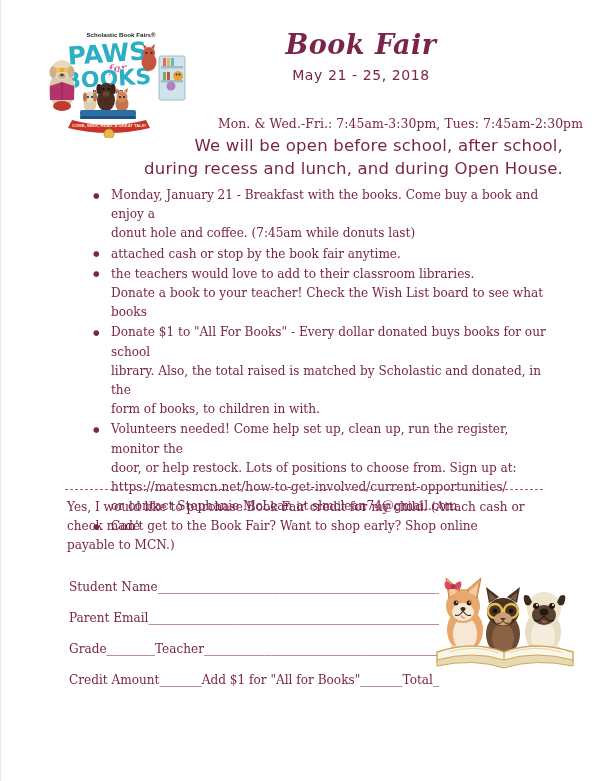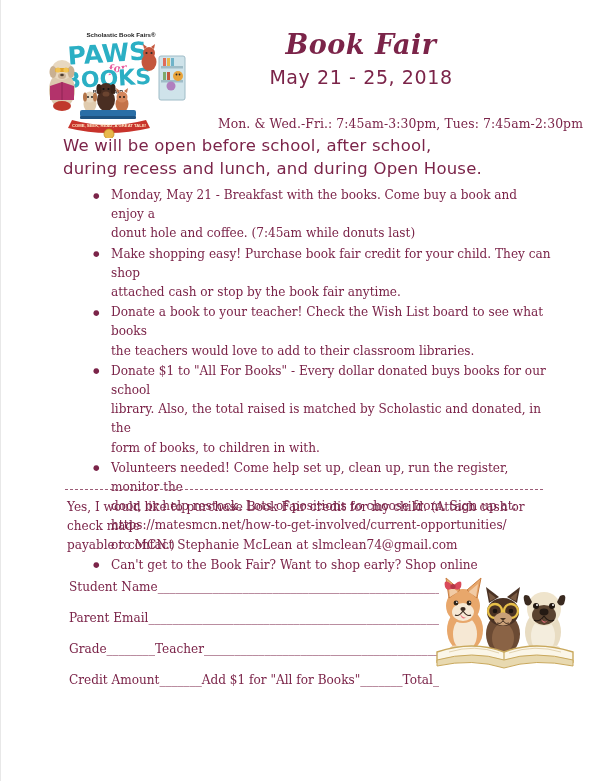--- a/index.html
+++ b/index.html
@@ -43,21 +43,21 @@
     font-family: "DejaVu Serif", serif;
     font-style: italic;
     font-weight: bold;
     font-size: 27px;
     letter-spacing: 0.5px;
     line-height: 1.1;
     margin: 0;
   }
   .dates {
     font-family: "DejaVu Sans", sans-serif;
-    font-size: 19px;
+    font-size: 14px;
     letter-spacing: 0.6px;
     margin-top: 7px;
     line-height: 1.15;
     text-align: center;
   }
   .hours {
     position: absolute;
     left: 112px;
     top: 116px;
     width: 470px;
@@ -65,21 +65,21 @@
     color: #7B2449;
     font-family: "DejaVu Serif", serif;
     font-size: 12.4px;
     letter-spacing: 0.1px;
   }
   .openline {
     position: absolute;
     left: 62px;
     top: 134px;
     width: 500px;
-    text-align: left;
+    text-align: right;
     color: #7B2449;
     font-family: "DejaVu Sans", sans-serif;
     font-size: 16.5px;
     letter-spacing: 0.2px;
     line-height: 1.4;
   }
 
   
   .bullets {
     position: absolute;
@@ -258,30 +258,29 @@
 
   <div class="hours">Mon. &amp; Wed.-Fri.: 7:45am-3:30pm, Tues: 7:45am-2:30pm</div>
 
   <div class="openline">
     <div>We will be open before school, after school,</div>
     <div>during recess and lunch, and during Open House.</div>
   </div>
 
   <ul class="bullets" id="bullet-list">
       <li>
-        <span class="sub">Monday, May 21 - Breakfast with the books.  Come buy a book and enjoy a</span>
+        <span class="sub">Monday, January 21 - Breakfast with the books.  Come buy a book and enjoy a</span>
         <span class="sub">donut hole and coffee. (7:45am while donuts last)</span>
       </li>
       <li>
-        <span class="sub">Make shopping easy! Purchase book fair credit for your child. They can shop</span>
         <span class="sub">attached cash or stop by the book fair anytime.</span>
       </li>
       <li>
+        <span class="sub">the teachers would love to add to their classroom libraries.</span>
         <span class="sub">Donate a book to your teacher!  Check the Wish List board to see what books</span>
-        <span class="sub">the teachers would love to add to their classroom libraries.</span>
       </li>
       <li>
         <span class="sub">Donate $1 to "All For Books" - Every dollar donated buys books for our school</span>
         <span class="sub">library.  Also, the total raised is matched by Scholastic and donated, in the</span>
         <span class="sub">form of books, to children in with.</span>
       </li>
       <li>
         <span class="sub">Volunteers needed!  Come help set up, clean up, run the register, monitor the</span>
         <span class="sub">door, or help restock.  Lots of positions to choose from.  Sign up at:</span>
         <span class="sub">https://matesmcn.net/how-to-get-involved/current-opportunities/</span>

